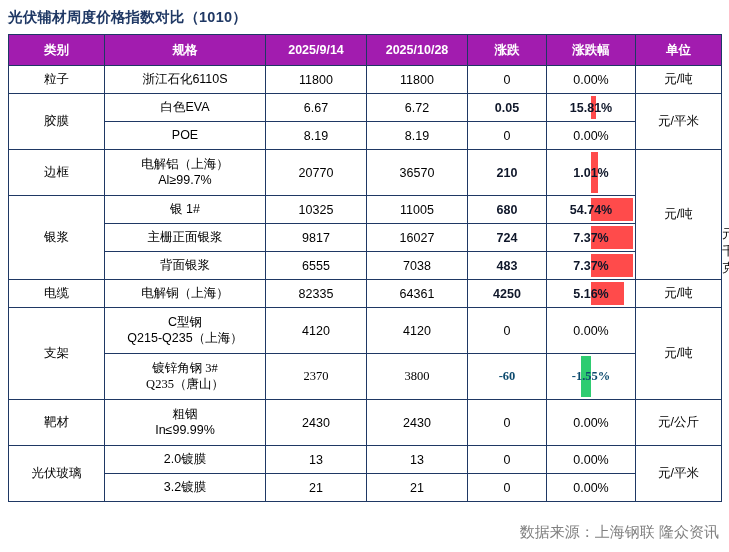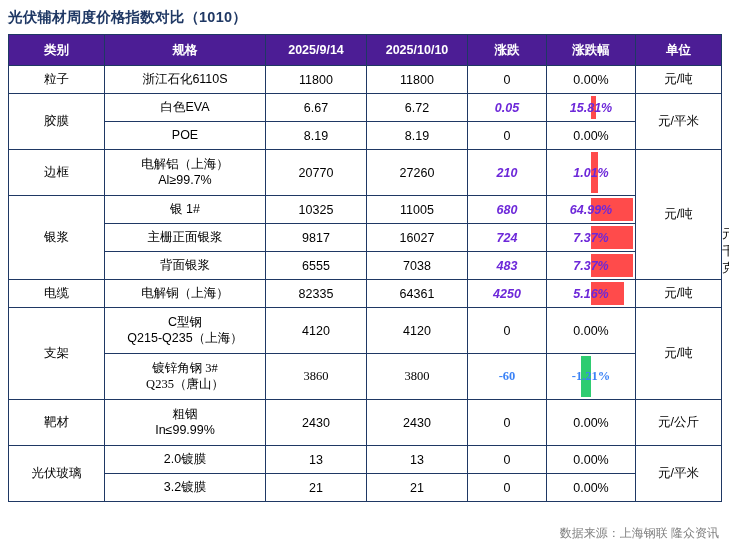--- a/index.html
+++ b/index.html
@@ -38,21 +38,21 @@
     table-layout: fixed;
   }
   table.grid th, table.grid td {
     border: 1px solid #1F3864;
     text-align: center;
     vertical-align: middle;
     font-size: 12.5px;
     padding: 0;
   }
   thead th {
-    background: #4c1d95;
+    background: #a21caf;
     color: #ffffff;
     font-weight: bold;
     height: 30px;
     font-size: 13px;
     border: 1px solid #1F3864;
   }
   td {
     height: 27px;
     background: #ffffff;
   }
@@ -62,22 +62,22 @@
   td.spec {
     font-size: 12px;
     line-height: 1.25;
   }
   td.num {
     font-size: 12.5px;
   }
   td.unit {
     font-size: 12px;
   }
-  .pos { color: #6d28d9; font-weight: bold; font-style: italic; }
-  .neg { color: #3b82f6; font-weight: bold; }
+  .pos { color: #0f172a; font-weight: bold; }
+  .neg { color: #0c4a6e; font-weight: bold; }
   .zero { color: #000000; font-weight: normal; }
   
   .barcell {
     position: relative;
     overflow: hidden;
   }
   .barcell .bar {
     position: absolute;
     top: 2px;
     bottom: 2px;
@@ -91,21 +91,21 @@
     background: #2ECC71;
   }
   .barcell .bartxt {
     position: relative;
     z-index: 2;
   }
   .footer {
     position: absolute;
     right: 10px;
     bottom: 6px;
-    font-size: 12px;
+    font-size: 15px;
     color: #808080;
   }
   .two-line { line-height: 1.2; }
 </style>
 </head>
 <body>
 
 <div class="page">
 
   <div class="title">光伏辅材周度价格指数对比（1010）</div>
@@ -118,21 +118,21 @@
       <col style="width:101px">
       <col style="width:79px">
       <col style="width:89px">
       <col style="width:86px">
     </colgroup>
     <thead>
       <tr>
         <th>类别</th>
         <th>规格</th>
         <th>2025/9/14</th>
-        <th>2025/10/10</th>
+        <th>2025/10/28</th>
         <th>涨跌</th>
         <th>涨跌幅</th>
         <th>单位</th>
       </tr>
     </thead>
     <tbody id="tbody">
         <tr>
           <td class="cat">粒子</td>
           <td class="spec two-line">浙江石化6110S</td>
           <td class="num">11800</td>
@@ -154,32 +154,32 @@
           <td class="spec two-line">POE</td>
           <td class="num">8.19</td>
           <td class="num">8.19</td>
           <td class="num zero">0</td>
           <td class="num barcell zero"><span class="bartxt">0.00%</span></td>
         </tr>
         <tr style="height: 46px;">
           <td class="cat">边框</td>
           <td class="spec two-line">电解铝（上海）<br>Al≥99.7%</td>
           <td class="num">20770</td>
-          <td class="num">27260</td>
+          <td class="num">36570</td>
           <td class="num pos">210</td>
           <td class="num barcell pos"><div class="bar up" style="left: 44px; width: 7px;"></div><span class="bartxt">1.01%</span></td>
           <td class="unit" rowspan="4">元/吨</td>
         </tr>
         <tr>
           <td class="cat" rowspan="3">银浆</td>
           <td class="spec two-line">银  1#</td>
           <td class="num">10325</td>
           <td class="num">11005</td>
           <td class="num pos">680</td>
-          <td class="num barcell pos"><div class="bar up" style="left: 44px; width: 42px;"></div><span class="bartxt">64.99%</span></td>
+          <td class="num barcell pos"><div class="bar up" style="left: 44px; width: 42px;"></div><span class="bartxt">54.74%</span></td>
         </tr>
         <tr>
           <td class="spec two-line">主栅正面银浆</td>
           <td class="num">9817</td>
           <td class="num">16027</td>
           <td class="num pos">724</td>
           <td class="num barcell pos"><div class="bar up" style="left: 44px; width: 42px;"></div><span class="bartxt">7.37%</span></td>
           <td class="unit" rowspan="2">元/千克</td>
         </tr>
         <tr>
@@ -202,24 +202,24 @@
           <td class="cat" rowspan="2">支架</td>
           <td class="spec two-line">C型钢<br>Q215-Q235（上海）</td>
           <td class="num">4120</td>
           <td class="num">4120</td>
           <td class="num zero">0</td>
           <td class="num barcell zero"><span class="bartxt">0.00%</span></td>
           <td class="unit" rowspan="2">元/吨</td>
         </tr>
         <tr style="height: 46px; font-family: Liberation Serif, serif;">
           <td class="spec two-line">镀锌角钢 3#<br>Q235（唐山）</td>
-          <td class="num">3860</td>
+          <td class="num">2370</td>
           <td class="num">3800</td>
           <td class="num neg">-60</td>
-          <td class="num barcell neg"><div class="bar down" style="left: 34px; width: 10px;"></div><span class="bartxt">-1.21%</span></td>
+          <td class="num barcell neg"><div class="bar down" style="left: 34px; width: 10px;"></div><span class="bartxt">-1.55%</span></td>
         </tr>
         <tr style="height: 46px;">
           <td class="cat">靶材</td>
           <td class="spec two-line">粗铟<br>In≤99.99%</td>
           <td class="num">2430</td>
           <td class="num">2430</td>
           <td class="num zero">0</td>
           <td class="num barcell zero"><span class="bartxt">0.00%</span></td>
           <td class="unit">元/公斤</td>
         </tr>

